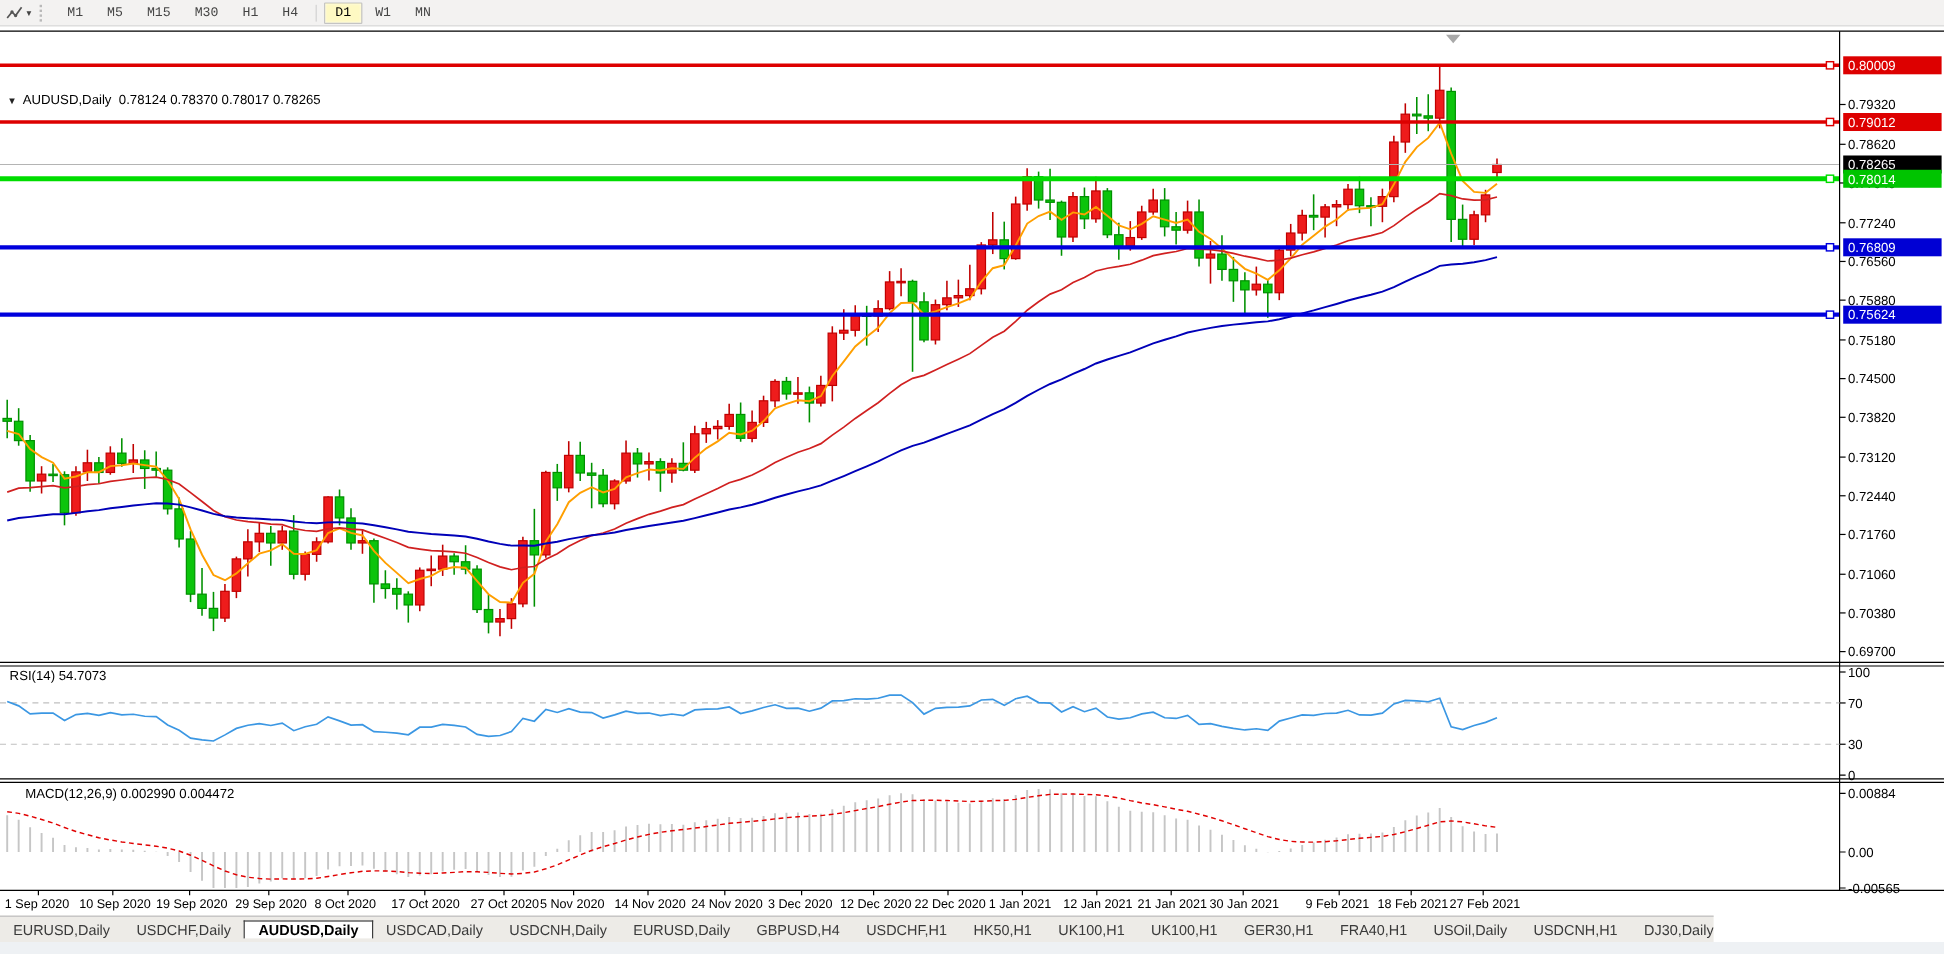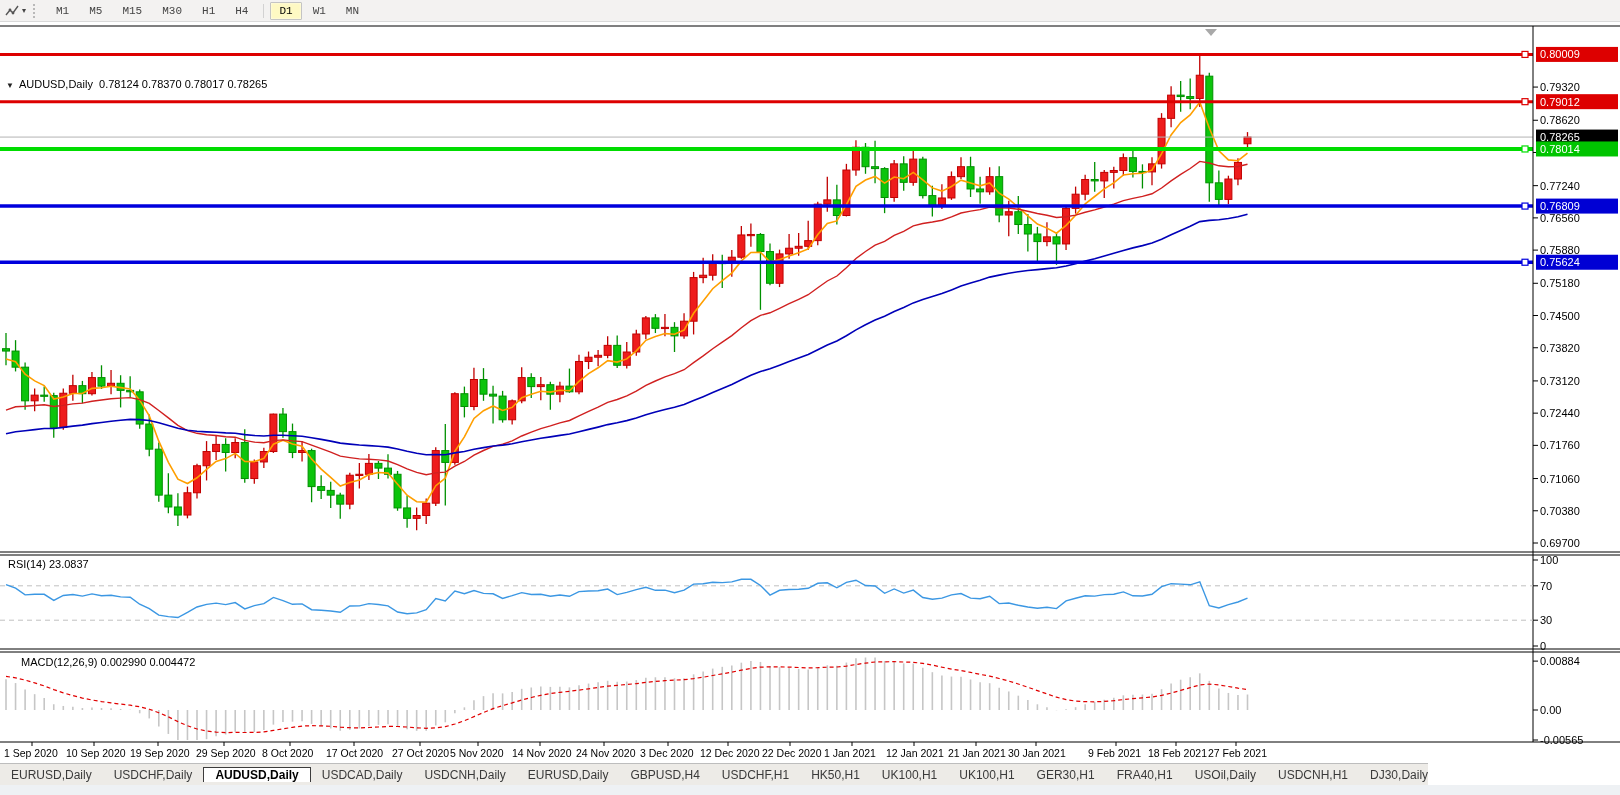--- a/index.html
+++ b/index.html
@@ -586,21 +586,21 @@
     </svg>
 
   <div class="pane-label" id="hdr">
     <span class="tri">▼</span><span>AUDUSD,Daily</span>&nbsp;
     <span>0.78124</span>
     <span>0.78370</span>
     <span>0.78017</span>
     <span>0.78265</span>
   </div>
 
-  <div class="pane-label" style="left:8px;top:558px;">RSI(14) 23.0837</div>
+  <div class="pane-label" style="left:8px;top:558px;">RSI(14) 54.7073</div>
   <div class="pane-label" style="left:21px;top:656px;">MACD(12,26,9) 0.002990 0.004472</div>
 
   <div id="tabbar">
       <div class="tab">EURUSD,Daily</div>
       <div class="tabsep"></div>
       <div class="tab">USDCHF,Daily</div>
       <div class="tab active">AUDUSD,Daily</div>
       <div class="tab">USDCAD,Daily</div>
       <div class="tabsep"></div>
       <div class="tab">USDCNH,Daily</div>

